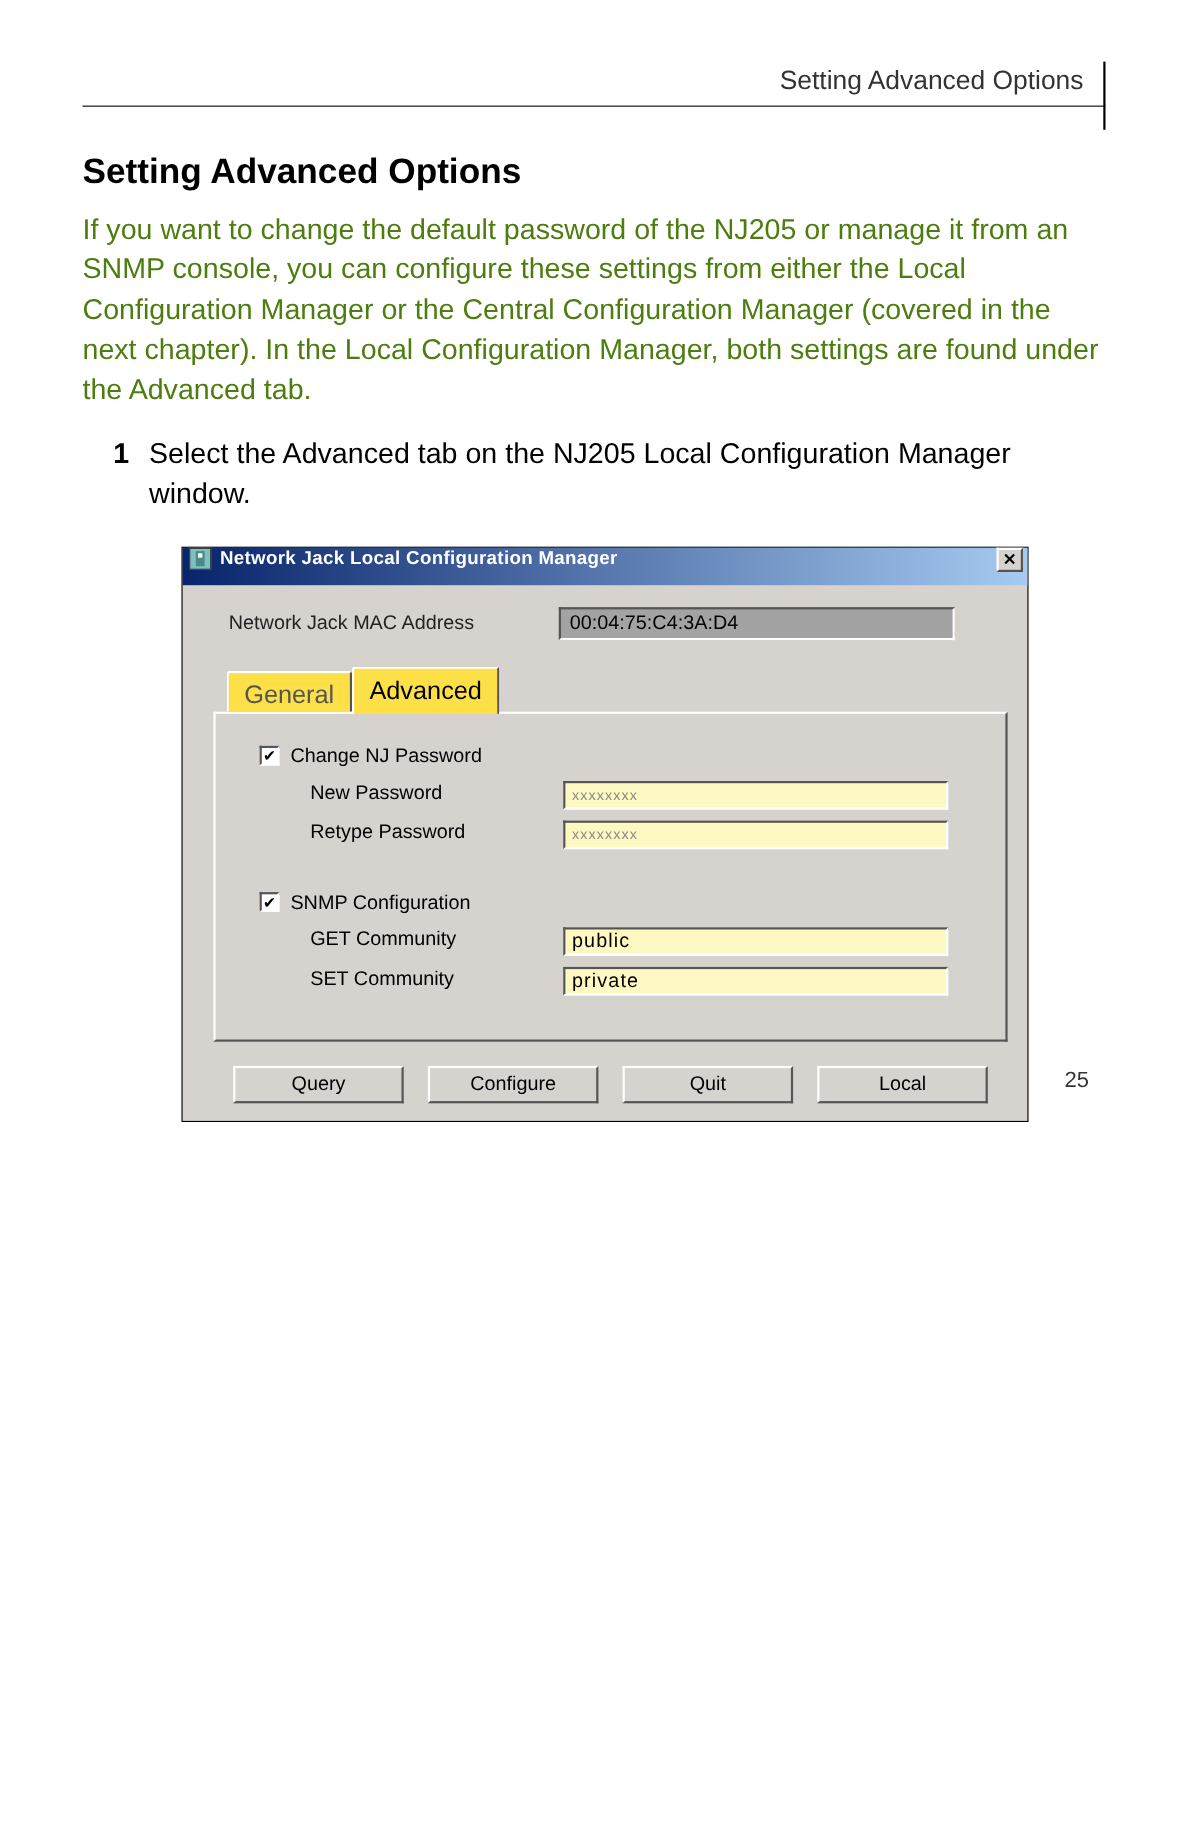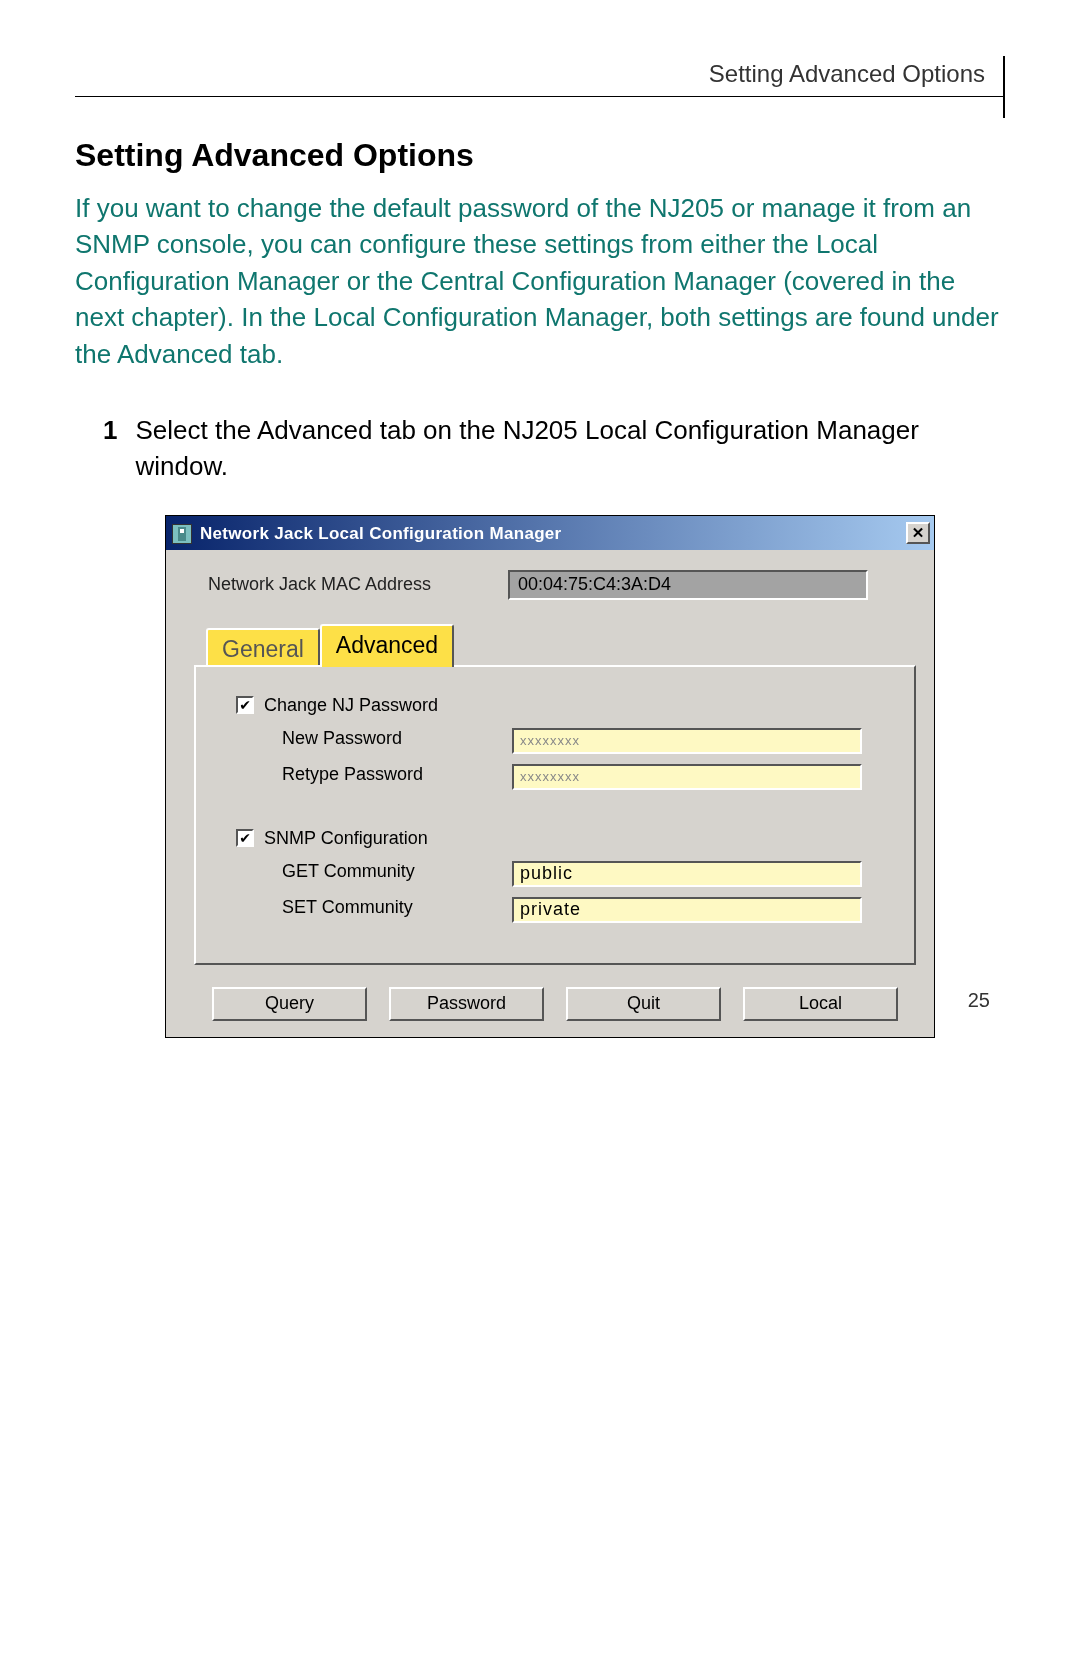--- a/index.html
+++ b/index.html
@@ -36,22 +36,22 @@
     }
     h1.section-title {
       font-size: 32px;
       font-weight: bold;
       margin-bottom: 16px;
       color: #000;
     }
     .body-text {
       font-size: 26px;
       line-height: 1.4;
-      color: #0f766e;
-      margin-bottom: 40px;
+      color: #4d7c0f;
+      margin-bottom: 22px;
     }
     .step-list {
       list-style: none;
       padding-left: 28px;
     }
     .step-item {
       display: flex;
       gap: 18px;
       font-size: 26px;
       line-height: 1.4;
@@ -66,21 +66,21 @@
     .win {
       width: 770px;
       border: 1px solid #000;
       background: #d6d3ce;
       font-family: Tahoma, Arial, sans-serif;
     }
     .titlebar {
       height: 34px;
       background: linear-gradient(to right, #08246b, #a6caf0);
       display: flex;
-      align-items: flex-end;
+      align-items: flex-start;
       padding: 0 4px 6px 6px;
       color: #fff;
     }
     .title-icon {
       width: 20px; height: 20px;
       background: #7cc0c0;
       border: 1px solid #333;
       margin-right: 8px;
       display:flex;align-items:center;justify-content:center;
     }
@@ -276,21 +276,21 @@
             <input class="pwd-input" style="font-size: 18px; color: rgb(0, 0, 0);" value="public">
           </div>
           <div class="sub-row">
             <span class="sub-label">SET Community</span>
             <input class="pwd-input" style="font-size: 18px; color: rgb(0, 0, 0);" value="private">
           </div>
         </div>
 
         <div class="btn-row">
           <button class="win-btn">Query</button>
-          <button class="win-btn">Password</button>
+          <button class="win-btn">Configure</button>
           <button class="win-btn">Quit</button>
           <button class="win-btn">Local</button>
         </div>
       </div>
     </div>
   </div>
 
   <div class="page-num">25</div>
 </div>
 

